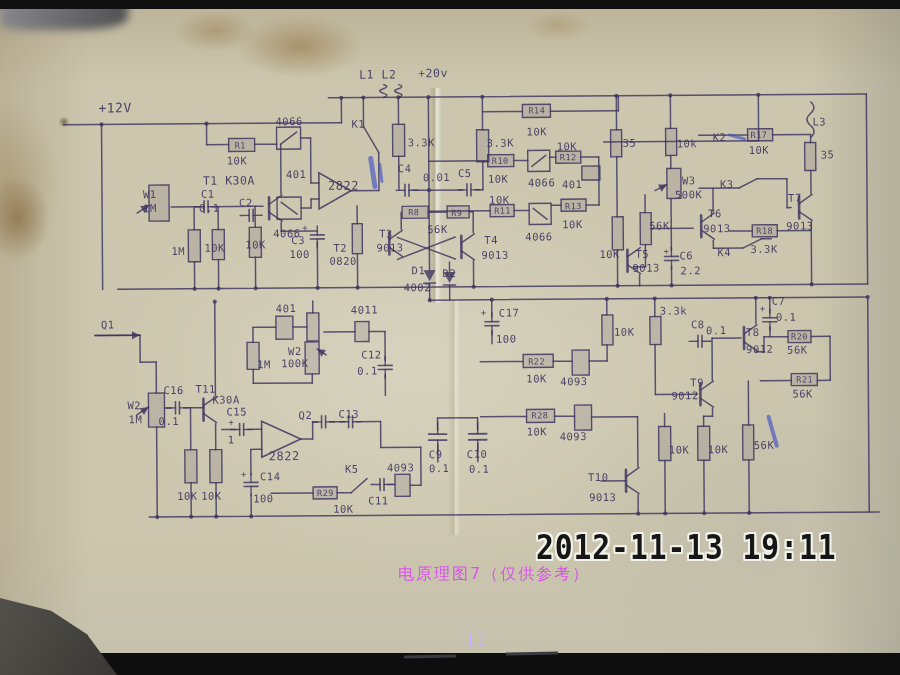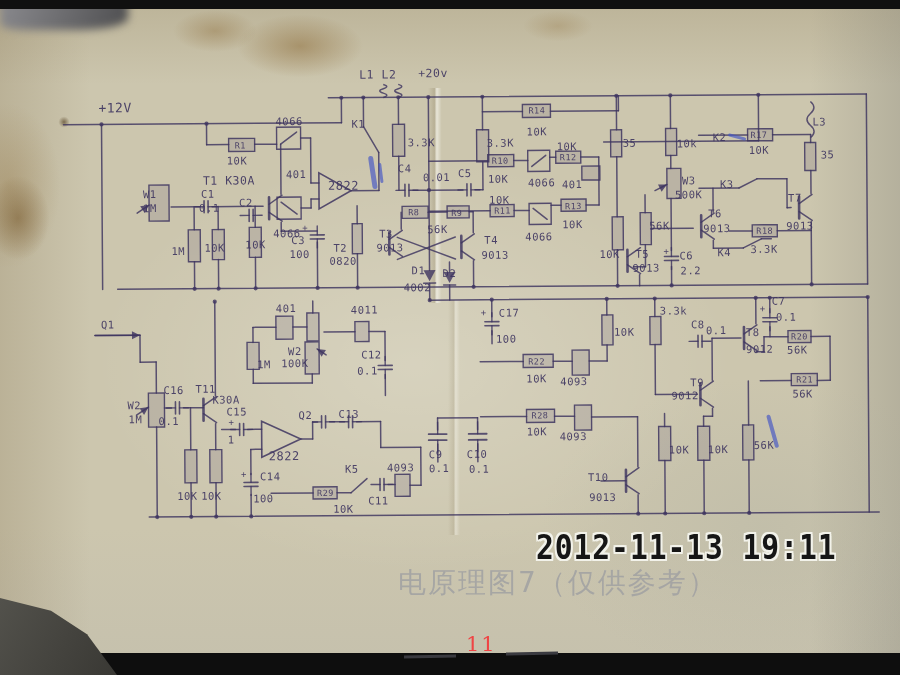--- a/index.html
+++ b/index.html
@@ -25,24 +25,24 @@
   .blur-topleft{position:absolute;left:0;top:0;width:128px;height:30px;
     background:linear-gradient(110deg,#8a8a8e,#4e4e50);filter:blur(4px);border-radius:0 0 40% 20%;}
   .band-bottom{position:absolute;left:0;top:653px;width:900px;height:22px;background:#0e0e0e;}
   .corner-bl{position:absolute;left:0;top:568px;width:150px;height:107px;background:
     linear-gradient(120deg,#55544e, #34332f);clip-path:polygon(0 28%,34% 40%,58% 62%,78% 100%,0 100%);}
   .schem{position:absolute;left:0;top:0;transform:rotate(-0.4deg);transform-origin:center;}
   .stamp{position:absolute;left:536px;top:528px;font-family:"DejaVu Sans Mono",monospace;font-weight:700;
     font-size:33px;color:#161616;letter-spacing:1px;transform:scaleX(.9);transform-origin:left top;white-space:nowrap;
     text-shadow:-2px 0 #f2f2ea,2px 0 #f2f2ea,0 -2px #f2f2ea,0 2px #f2f2ea,
                 -2px -2px #f2f2ea,2px 2px #f2f2ea,2px -2px #f2f2ea,-2px 2px #f2f2ea;}
-  .caption{position:absolute;left:398px;top:564px;font-size:28px;color:#a3a3a3;letter-spacing:2px;opacity:.9;
+  .caption{position:absolute;left:398px;top:564px;font-size:16px;color:#d946ef;letter-spacing:2px;opacity:.9;
     font-family:"DejaVu Sans",sans-serif;white-space:nowrap;}
-  .pageno{position:absolute;left:466px;top:632px;font-family:"DejaVu Serif",serif;font-size:21px;
-    color:#ef4444;letter-spacing:2px;}
+  .pageno{position:absolute;left:466px;top:632px;font-family:"DejaVu Serif",serif;font-size:14px;
+    color:#c4b5fd;letter-spacing:2px;}
   .dashL{position:absolute;left:404px;top:655px;width:52px;height:3px;background:#3a3a40;transform:rotate(-1deg);}
   .dashR{position:absolute;left:506px;top:652px;width:52px;height:3px;background:#3a3a40;transform:rotate(-1deg);}
 </style>
 </head>
 <body>
 
 <div class="frame">
   <div class="paper"></div>
   <div class="crease1"></div>
   <div class="crease2"></div>

